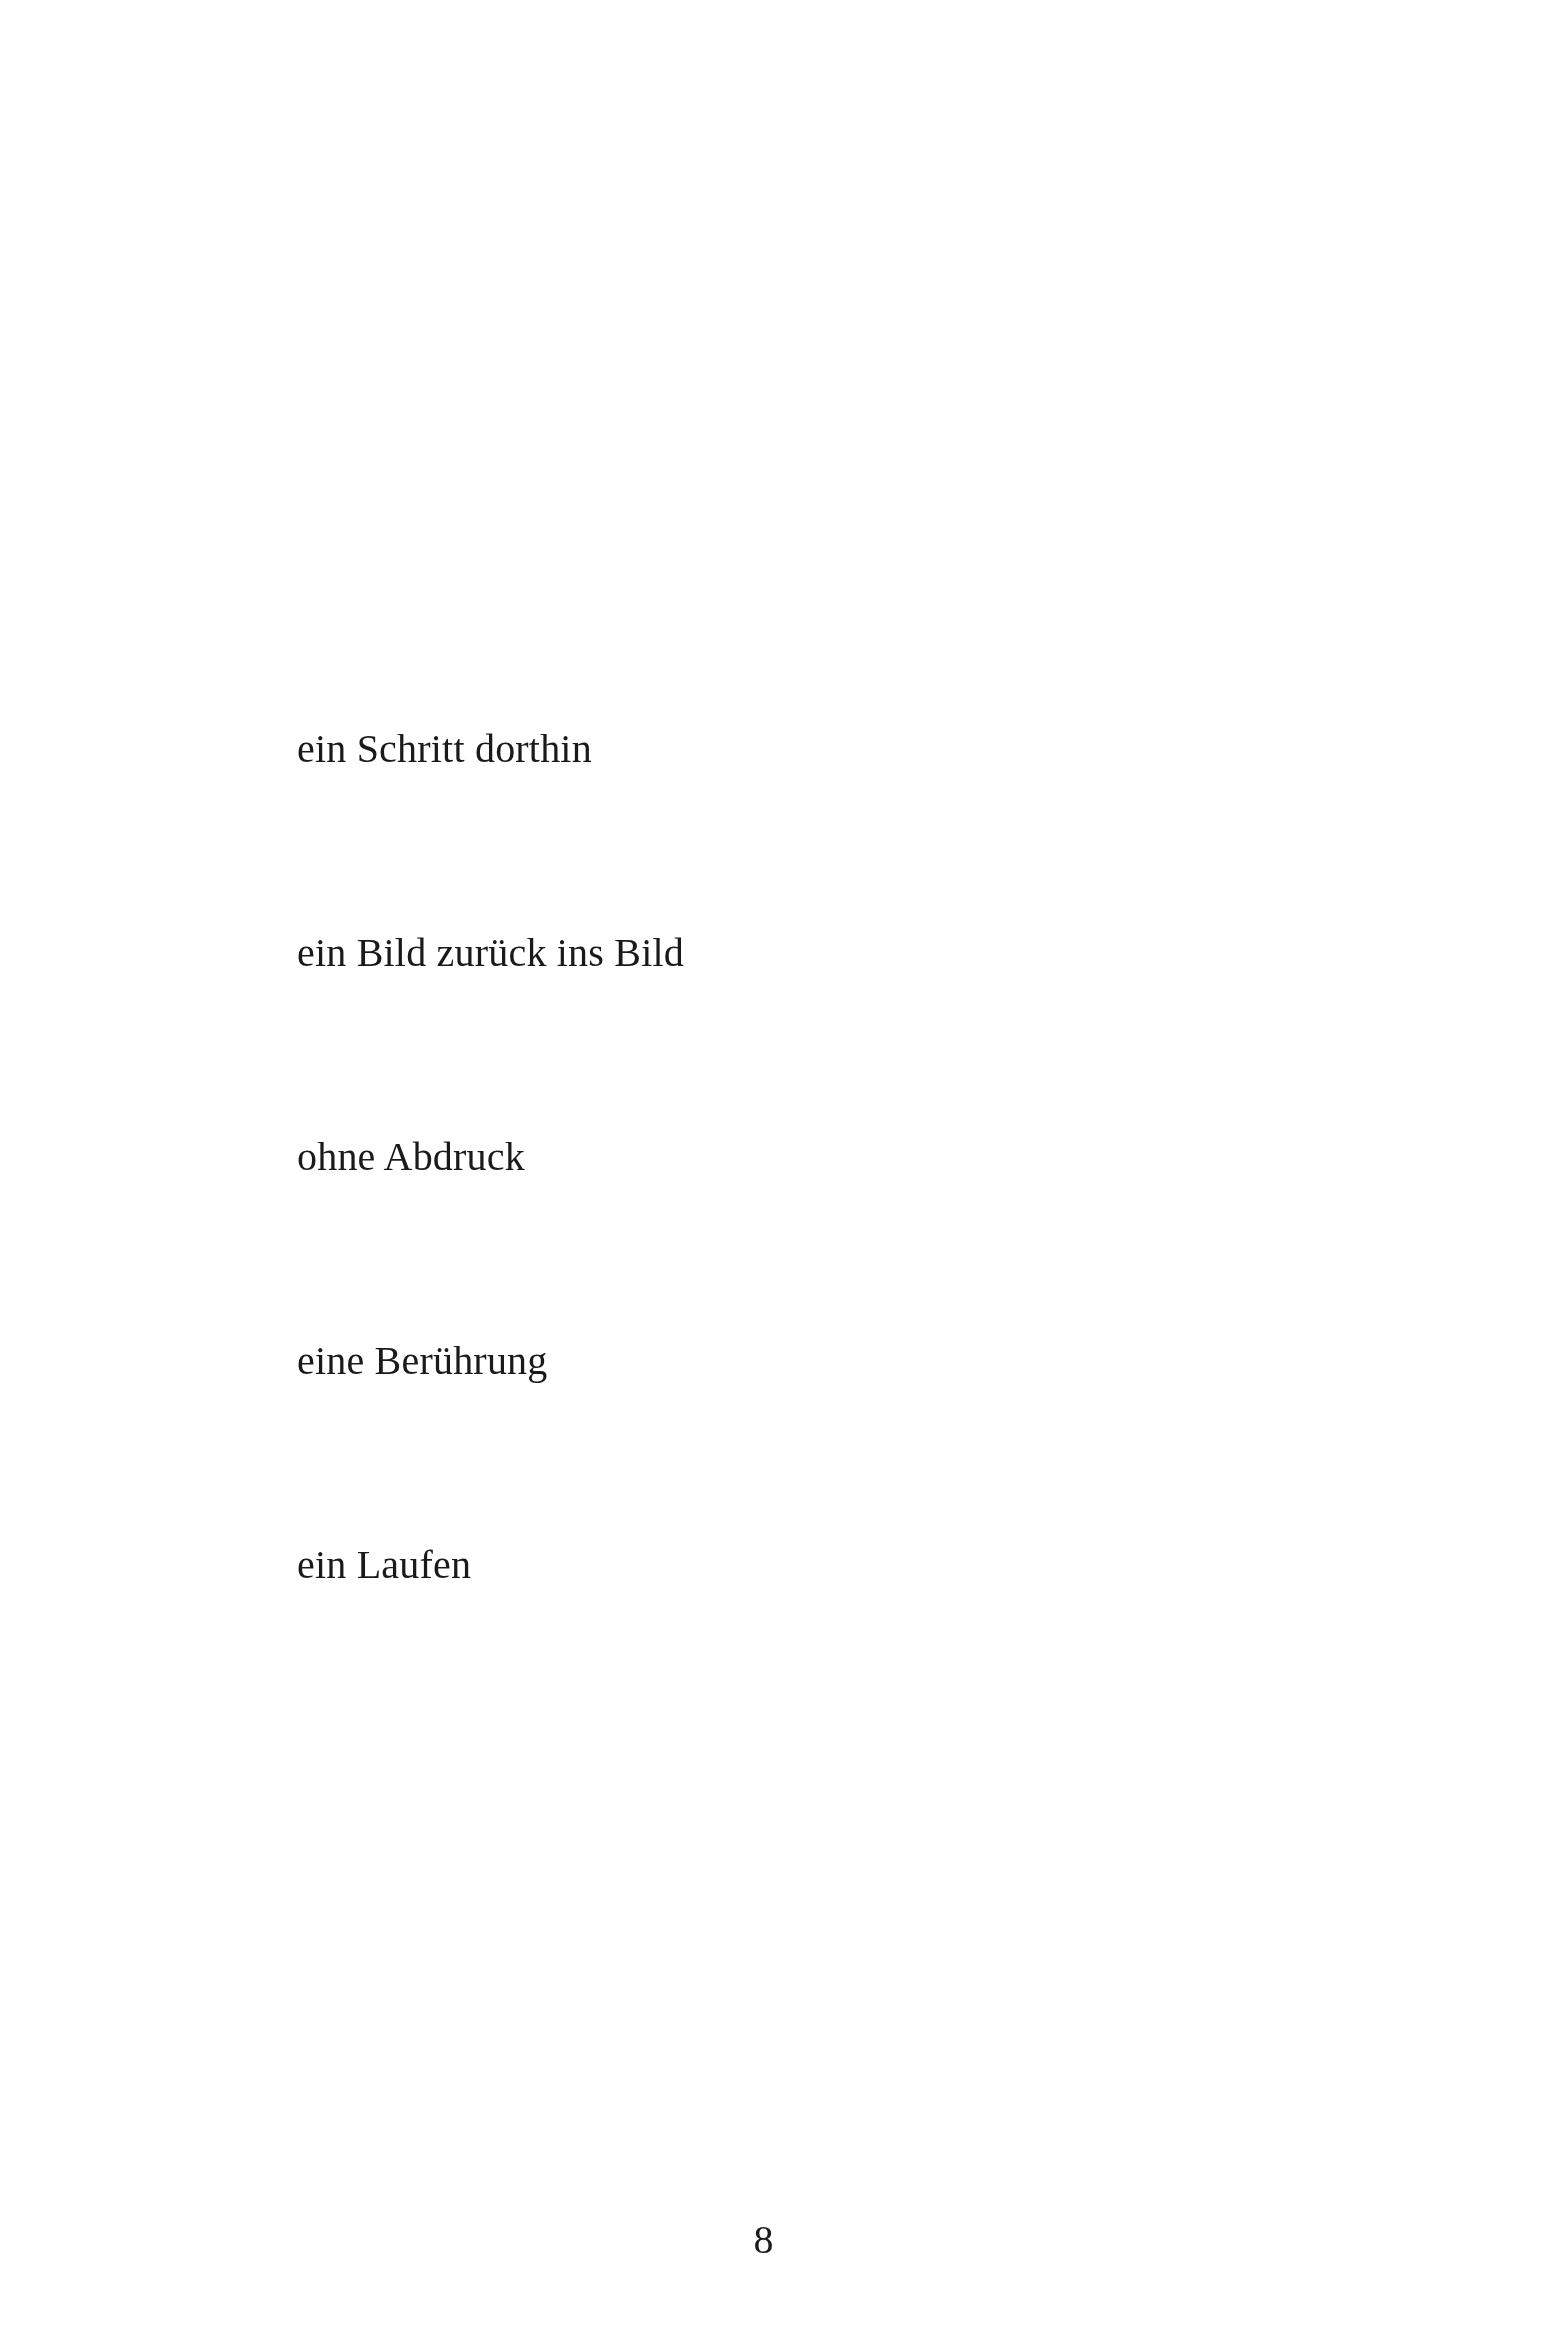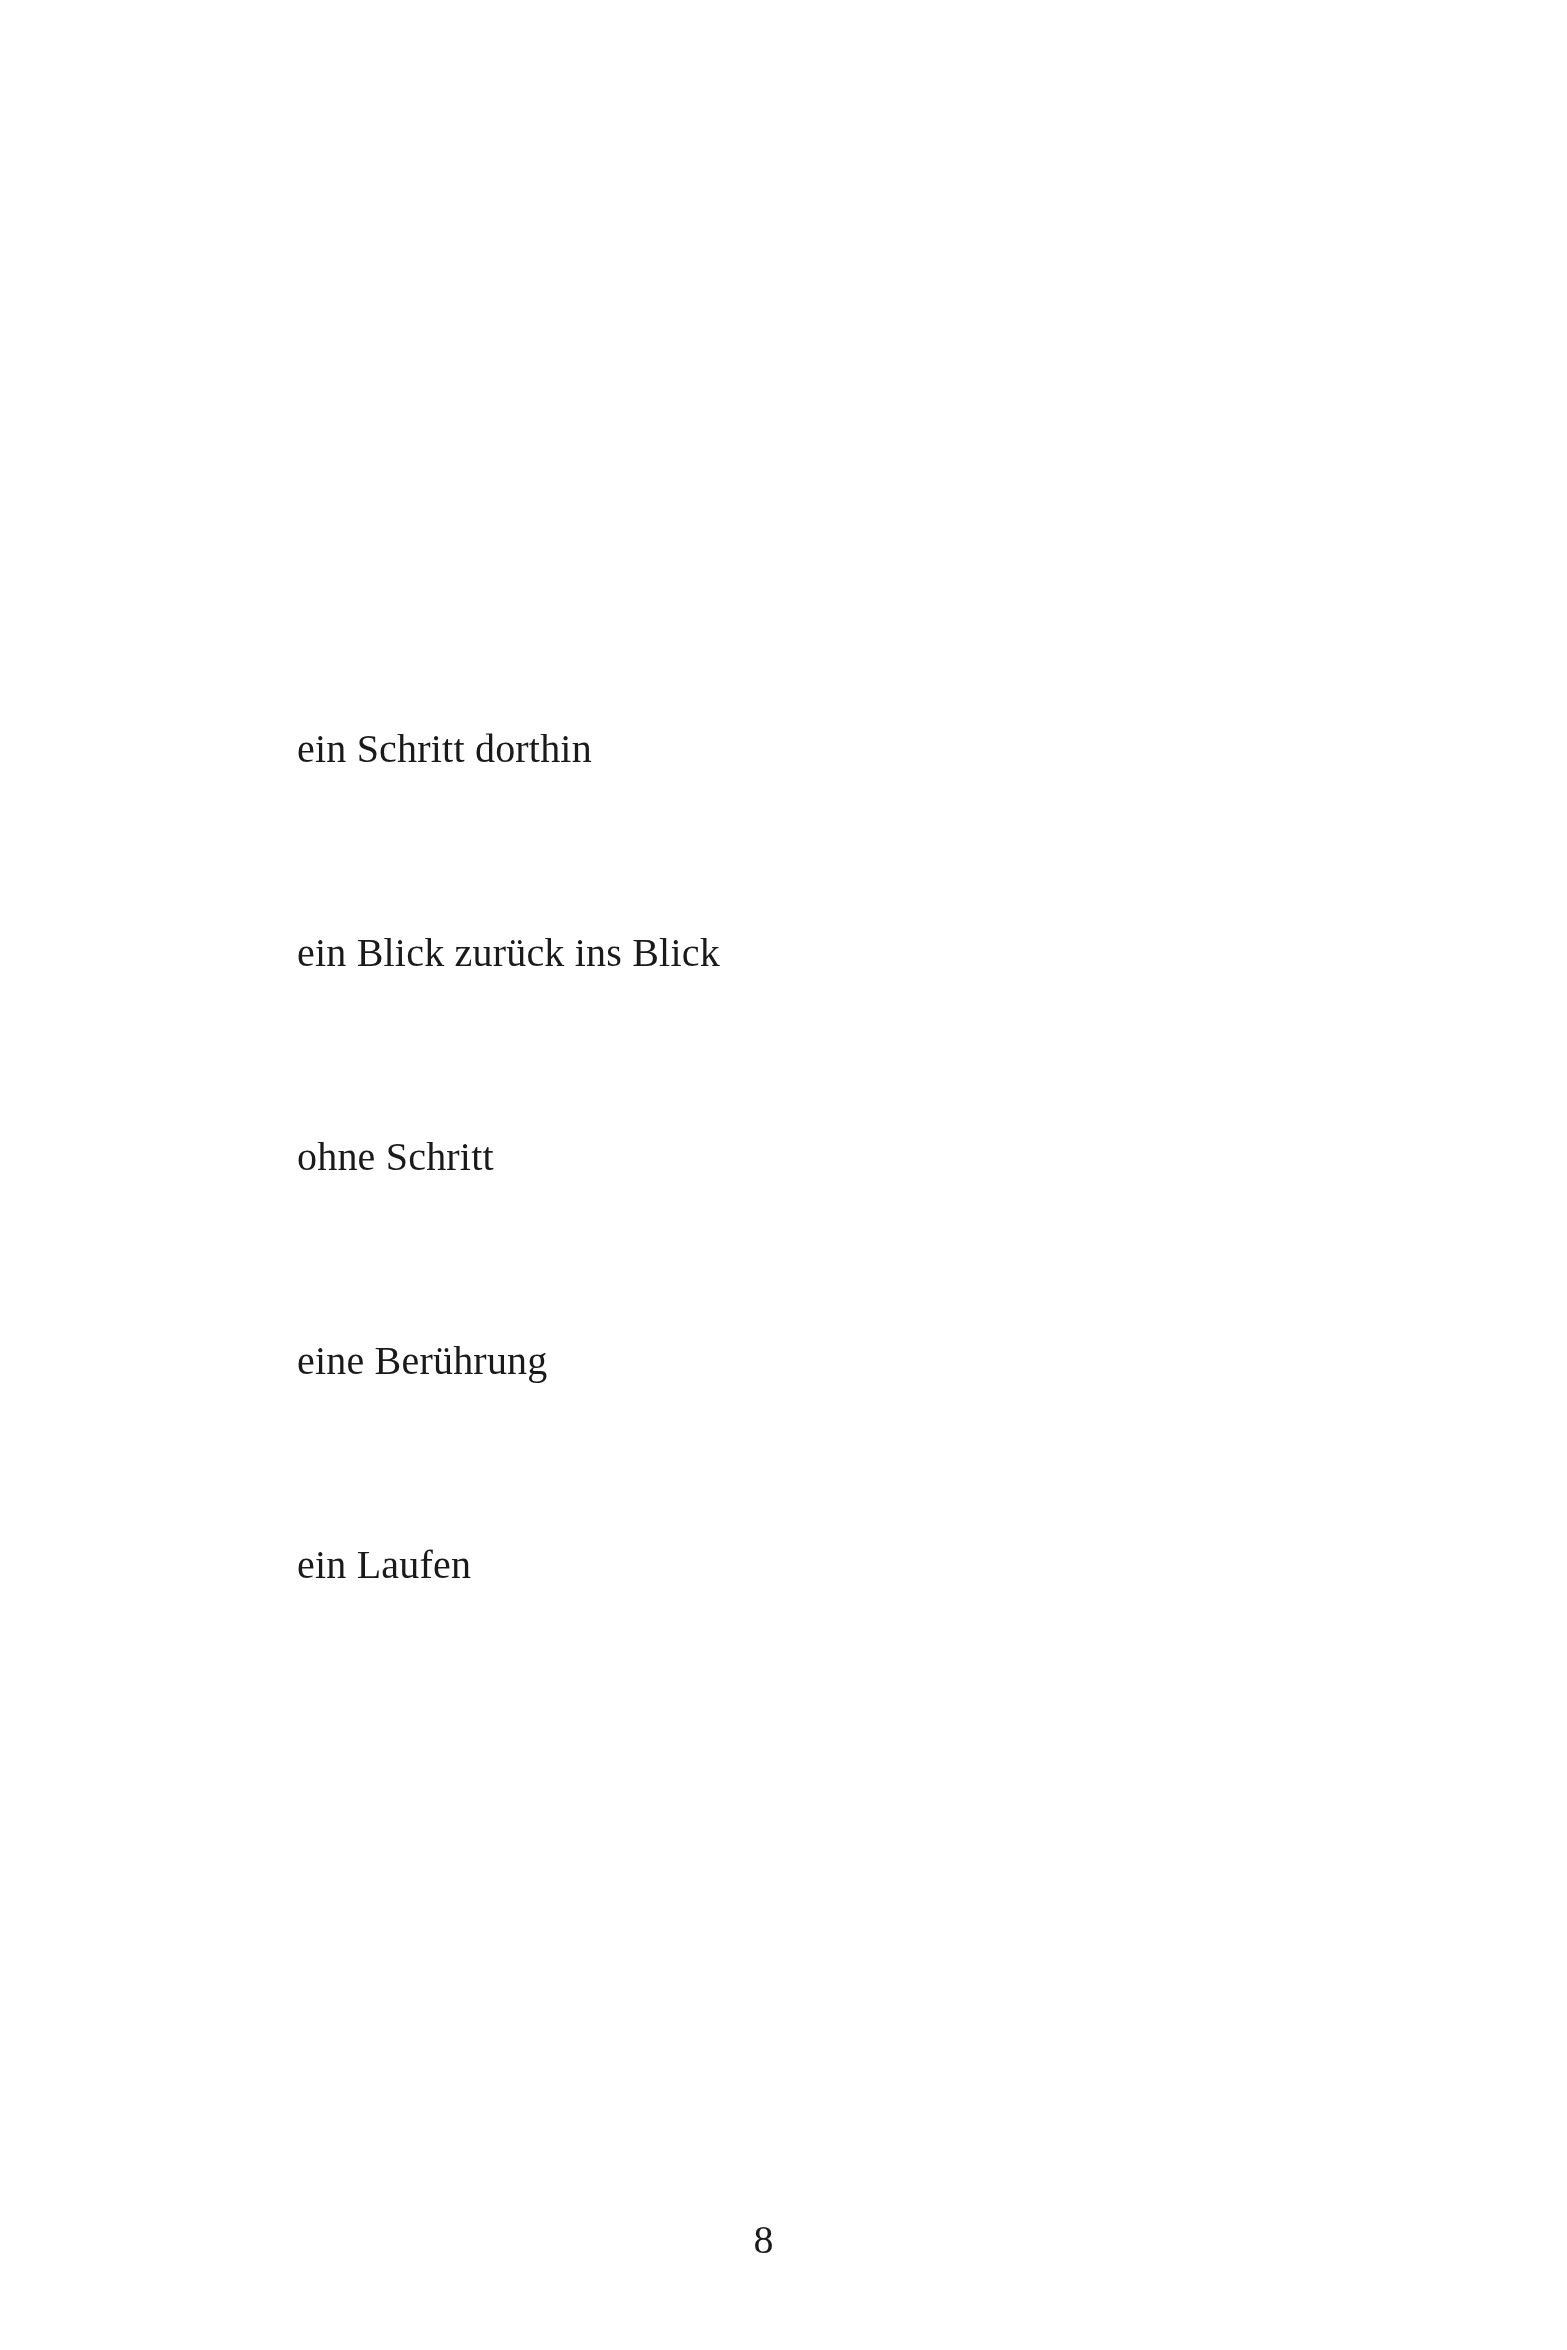--- a/index.html
+++ b/index.html
@@ -41,22 +41,22 @@
     font-size: 40px;
     line-height: 40px;
   }
 </style>
 </head>
 <body>
 
 <div class="page">
   <div class="poem">
     <div class="poem-line">ein Schritt dorthin</div>
-    <div class="poem-line">ein Blick zurück ins Blick</div>
-    <div class="poem-line">ohne Schritt</div>
+    <div class="poem-line">ein Bild zurück ins Bild</div>
+    <div class="poem-line">ohne Abdruck</div>
     <div class="poem-line">eine Berührung</div>
     <div class="poem-line">ein Laufen</div>
     
     
     
     
     
     
   </div>
 

